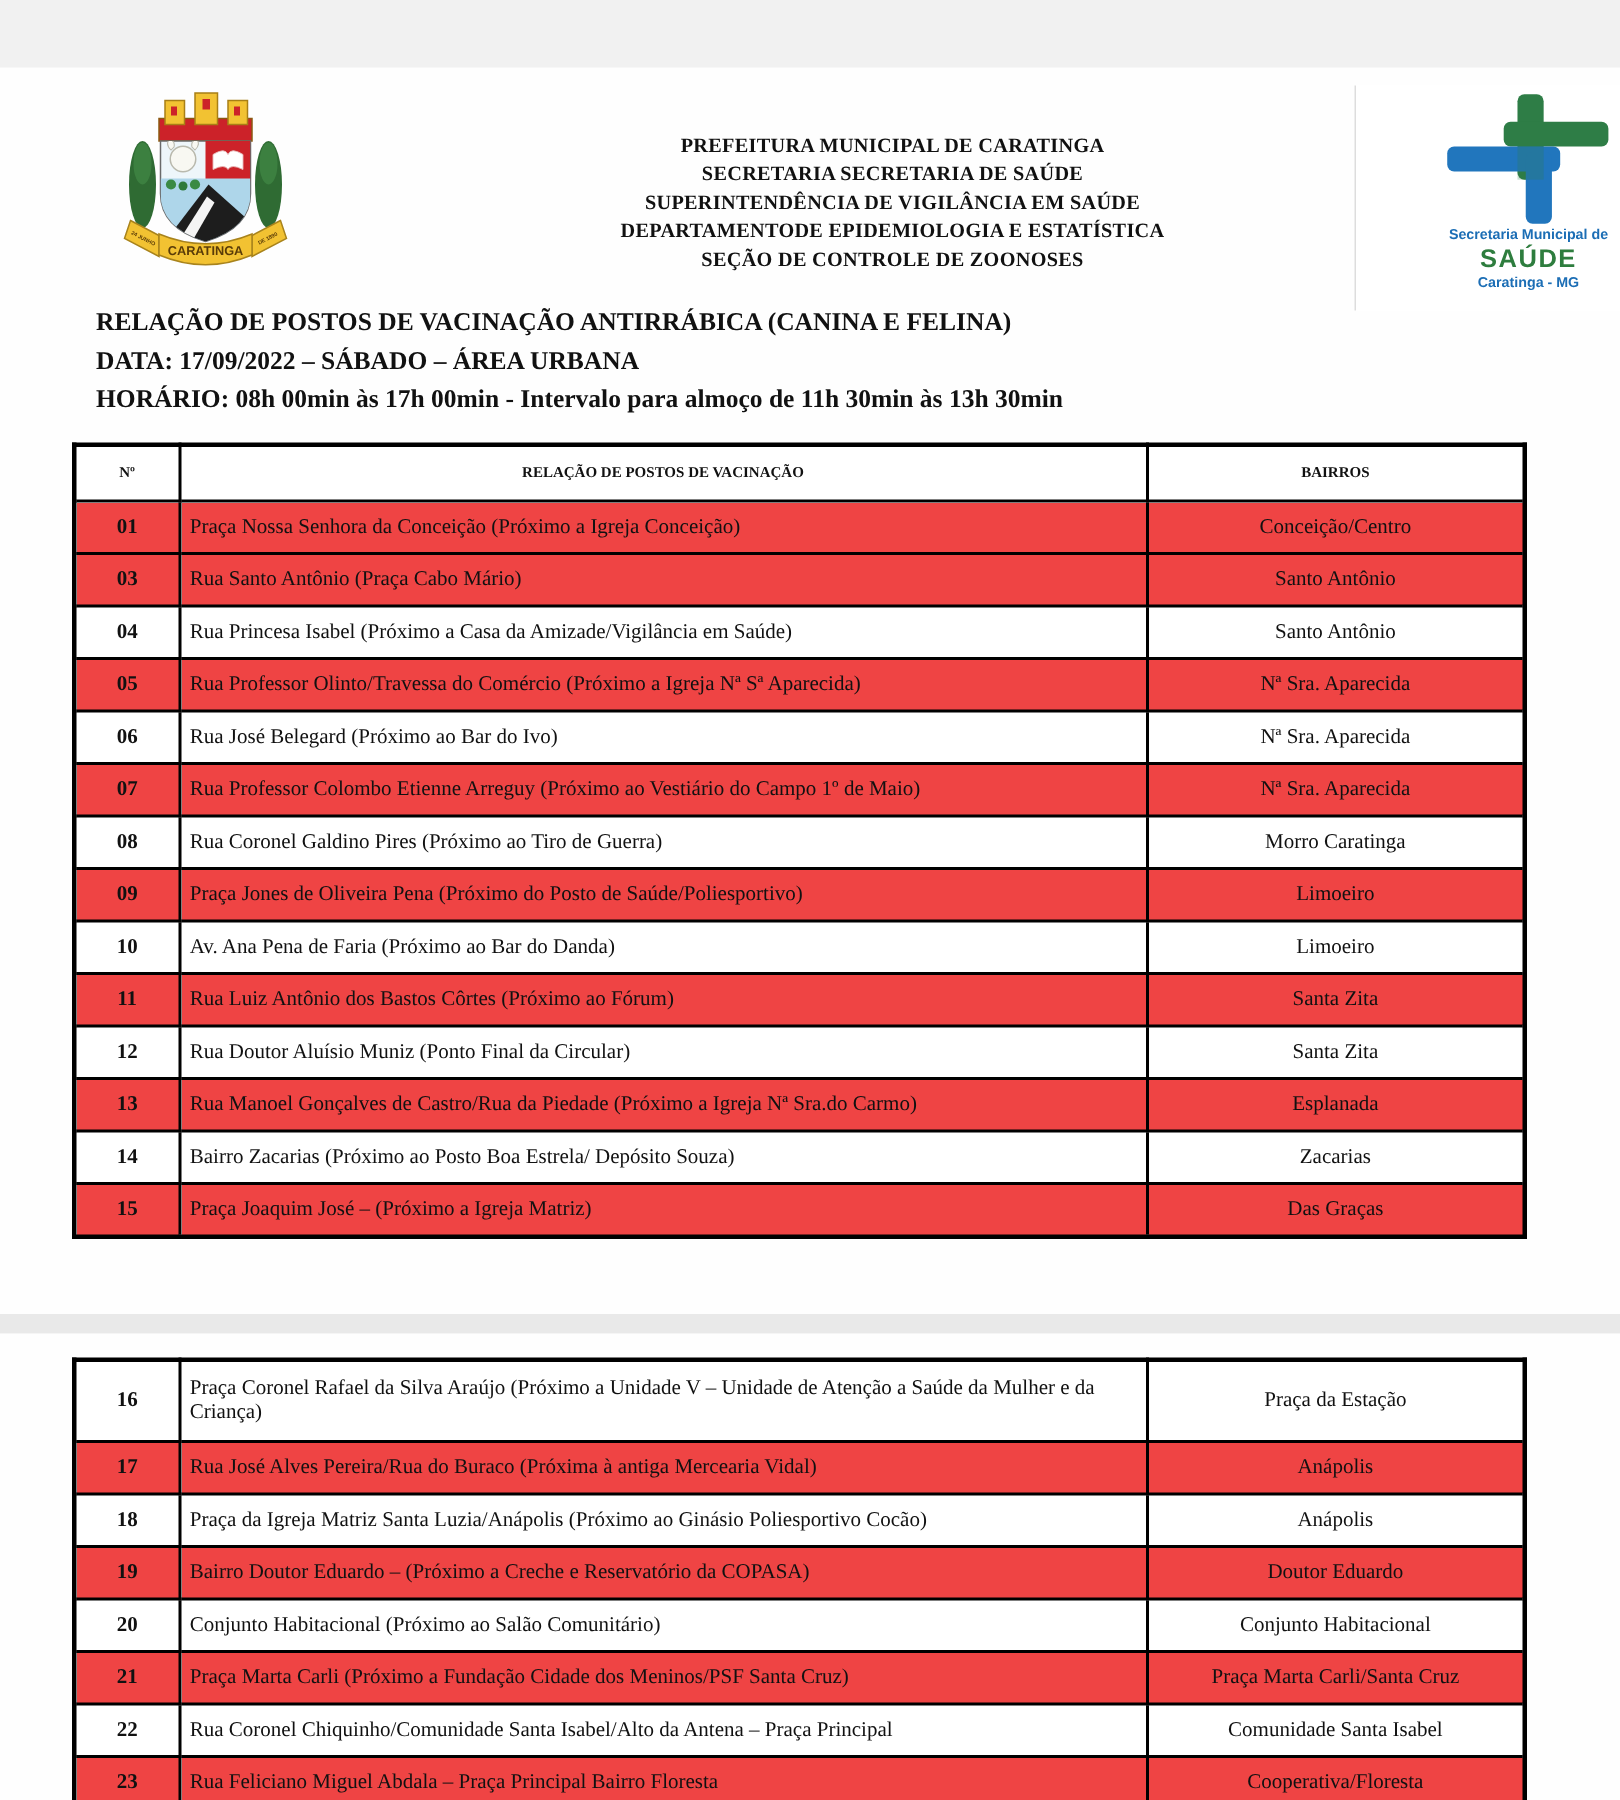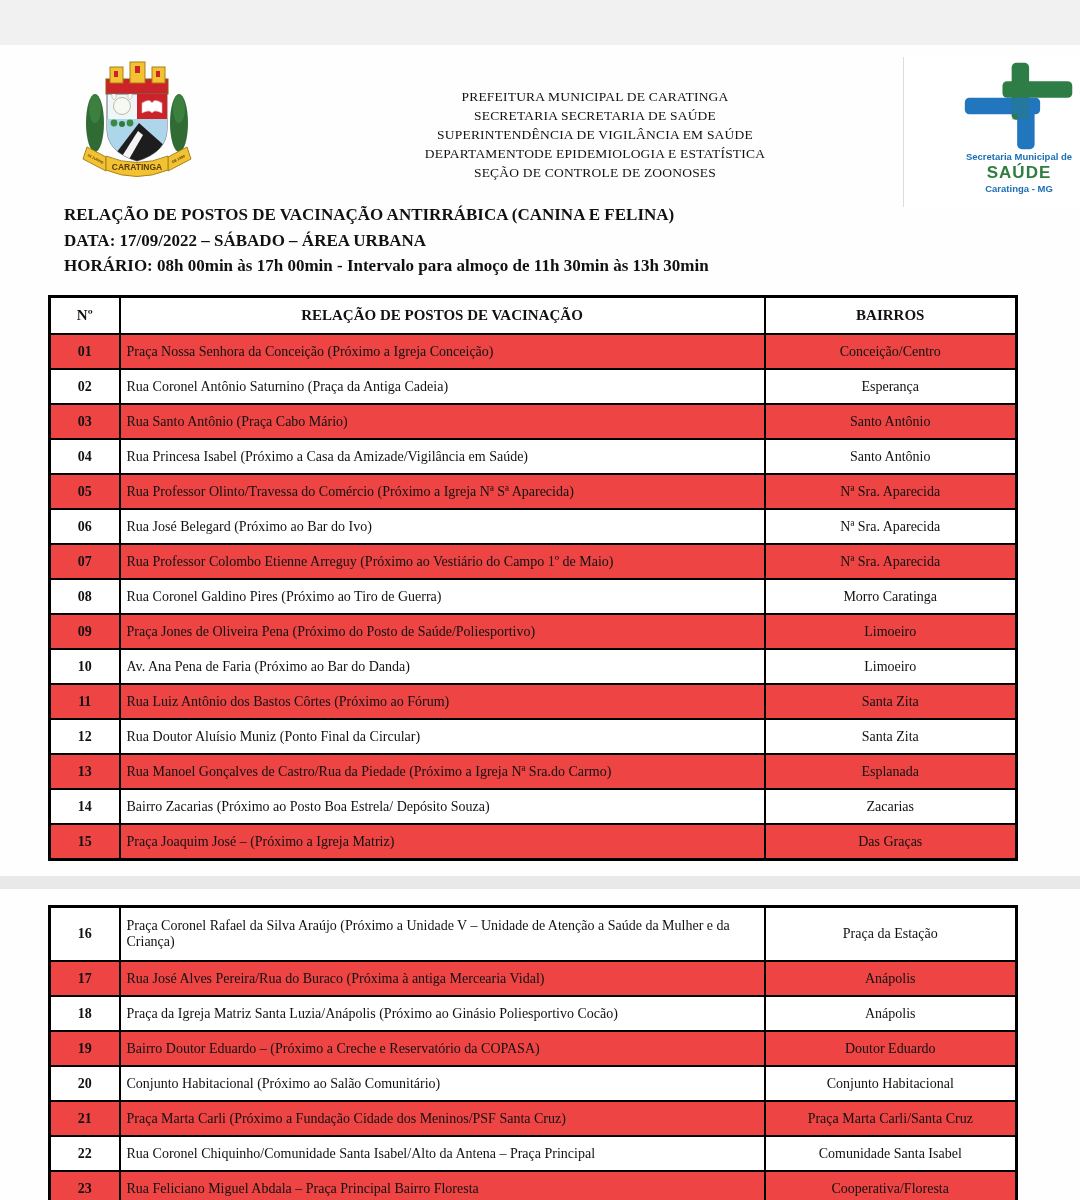--- a/index.html
+++ b/index.html
@@ -9,21 +9,21 @@
 
   .page{position:absolute;left:0;width:1080px;background:#fefefe;}
   #page1{top:45px;height:831px;}
   #page2{top:889px;height:311px;}
   .top-strip{position:absolute;top:0;left:0;width:1080px;height:45px;background:#f1f1f1;}
   .page-gap{position:absolute;top:876px;left:0;width:1080px;height:13px;background:#e9e9e9;}
 
   
   .crest-box{position:absolute;left:64px;top:12px;width:146px;height:132px;}
   .org-block{position:absolute;left:320px;top:42px;width:550px;text-align:center;
-             font-weight:normal;font-size:13.5px;line-height:19px;letter-spacing:.2px;}
+             font-weight:bold;font-size:13.5px;line-height:19px;letter-spacing:.2px;}
   .health-box{position:absolute;left:903px;top:12px;width:142px;height:150px;
               border-left:1px solid #ddd;text-align:center;background:#fff;padding-left:44px;}
   .health-box svg{display:block;margin:4px auto 0;}
   .hl-small{font-family:"Liberation Sans","DejaVu Sans",sans-serif;font-weight:bold;
             font-size:9.5px;color:#1c6eb5;line-height:11px;}
   .hl-big{font-family:"Liberation Sans","DejaVu Sans",sans-serif;font-weight:bold;
           font-size:17px;color:#2e7d3e;line-height:21px;letter-spacing:1px;}
 
   
   .title-block{position:absolute;left:64px;top:157px;width:960px;
@@ -32,21 +32,21 @@
   
   table.vac{position:absolute;left:48px;border-collapse:collapse;table-layout:fixed;
             width:967px;background:#fff;border:3px solid #000;}
   #table1{top:250px;}
   #table2{top:16px;}
   table.vac th, table.vac td{border:2px solid #000;font-size:14px;
             overflow:hidden;padding:2px 6px;vertical-align:middle;}
   table.vac col.c-num{width:70px;}
   table.vac col.c-post{width:645px;}
   table.vac col.c-bairro{width:252px;}
-  table.vac th{font-size:15px;font-weight:bold;text-align:center;height:31px;background:#fff;}
+  table.vac th{font-size:10px;font-weight:bold;text-align:center;height:31px;background:#fff;}
   td.num{font-weight:bold;text-align:center;}
   td.post{text-align:left;padding-left:9px;}
   td.bairro{text-align:center;}
   #table1 td{height:29px;}
   #table2 td{height:29px;}
   #table2 tr:first-child td{height:48px;}
   tr.shade td{background:#ef4444;}
   tr.plain td{background:#fff;}
 </style>
 </head>
@@ -149,25 +149,20 @@
           <th>RELAÇÃO DE POSTOS DE VACINAÇÃO</th>
           <th>BAIRROS</th>
         </tr>
       </thead>
       <tbody id="tbody1">
           <tr class="shade">
             <td class="num">01</td>
             <td class="post">Praça Nossa Senhora da Conceição (Próximo a  Igreja Conceição)</td>
             <td class="bairro">Conceição/Centro</td>
           </tr>
-          <tr class="plain">
-            <td class="num">02</td>
-            <td class="post">Rua Coronel Antônio Saturnino (Praça da Antiga Cadeia)</td>
-            <td class="bairro">Esperança</td>
-          </tr>
           <tr class="shade">
             <td class="num">03</td>
             <td class="post">Rua Santo Antônio (Praça Cabo Mário)</td>
             <td class="bairro">Santo Antônio</td>
           </tr>
           <tr class="plain">
             <td class="num">04</td>
             <td class="post">Rua Princesa Isabel (Próximo a Casa da Amizade/Vigilância em Saúde)</td>
             <td class="bairro">Santo Antônio</td>
           </tr>

